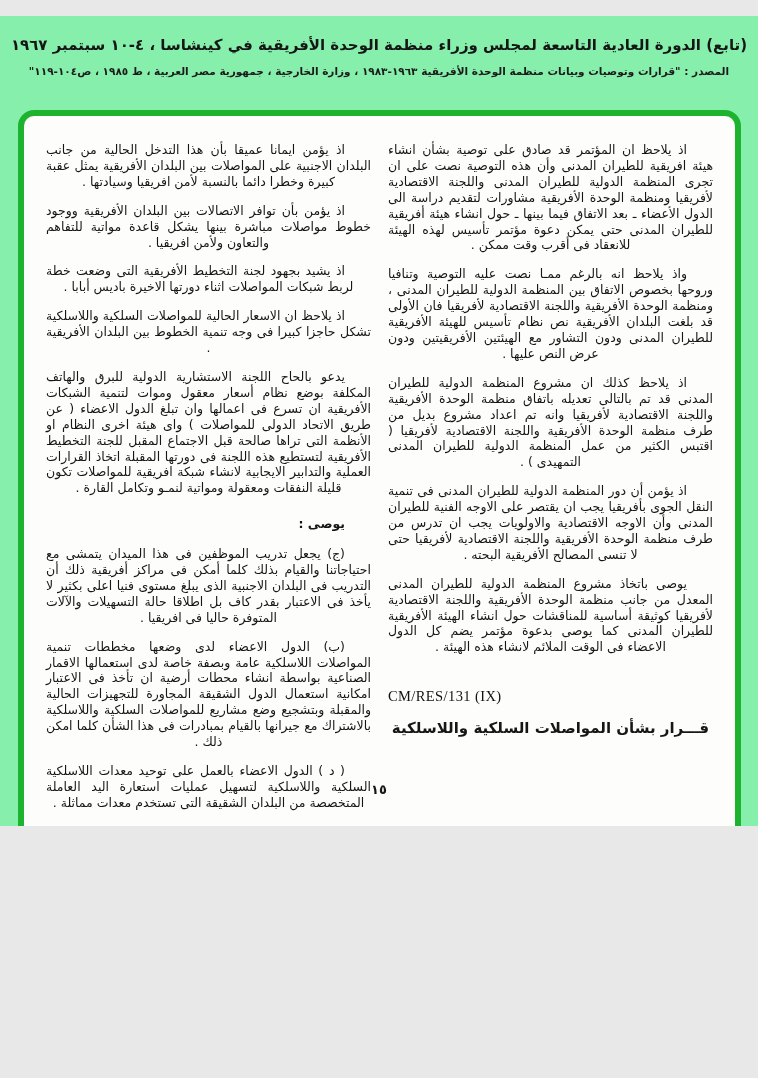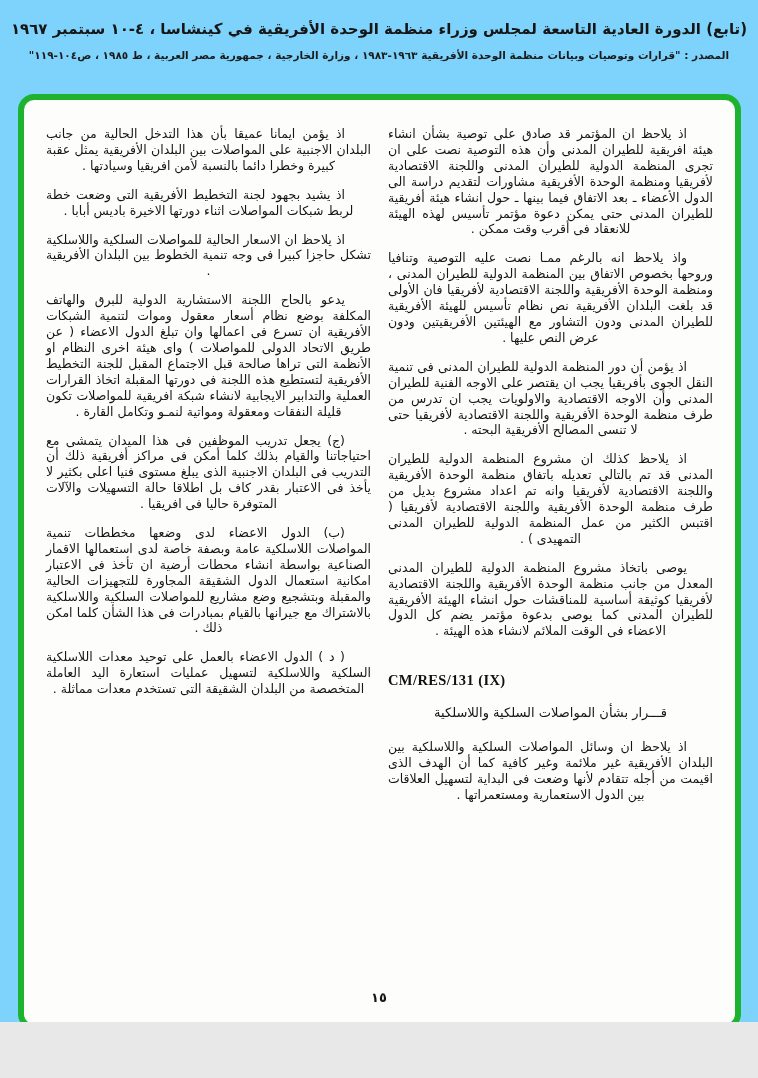--- a/index.html
+++ b/index.html
@@ -1,22 +1,22 @@
 <!DOCTYPE html>
 <html lang="ar"><head>
 <meta charset="utf-8">
 <style>
   * { margin: 0; padding: 0; box-sizing: border-box; }
   html, body { background: #e8e8e8; }
   .page {
     position: relative;
     width: 758px;
-    height: 1022px;
-    margin: 0 auto;
-    background: #7dd3fc;
+    height: 810px;
+    margin: 16px auto;
+    background: #86efac;
     font-family: "DejaVu Sans", sans-serif;
     color: #161616;
     overflow: hidden;
   }
   
   .header {
     direction: rtl;
     text-align: center;
     padding-top: 20px;
   }
@@ -75,34 +75,33 @@
   .block-ref {
     direction: ltr;
     text-align: center;
     text-align-last: left;
     text-indent: 0;
     font-family: "Liberation Serif", serif;
     font-size: 14.5px;
     letter-spacing: 0.4px;
     margin: 34px 0 16px 0;
     color: #111;
-    font-weight: bold;
   }
   .block-heading {
-    font-weight: normal;
+    font-weight: bold;
     text-indent: 0;
     text-align: center;
     text-align-last: center;
-    font-size: 13px;
+    font-size: 15px;
     margin: 4px 0 18px 0;
   }
   
   .footer {
     position: absolute;
-    bottom: 16px;
+    bottom: 28px;
     left: 0;
     width: 100%;
     text-align: center;
   }
   .page-number {
     font-size: 13px;
     font-weight: bold;
     direction: rtl;
   }
 </style>
@@ -114,32 +113,33 @@
   <header class="header">
     <div class="doc-title">(تابع) الدورة العادية التاسعة لمجلس وزراء منظمة الوحدة الأفريقية في كينشاسا ، ٤-١٠ سبتمبر ١٩٦٧</div>
     <div class="doc-source">المصدر : "قرارات وتوصيات وبيانات منظمة الوحدة الأفريقية ١٩٦٣-١٩٨٣ ، وزارة الخارجية ، جمهورية مصر العربية ، ط ١٩٨٥ ، ص١٠٤-١١٩"</div>
   </header>
 
   <div class="green-box">
     <div class="cols">
       <section class="col col-right">
           <p class="block block-para">اذ يلاحظ ان المؤتمر قد صادق على توصية بشأن انشاء هيئة افريقية للطيران المدنى وأن هذه التوصية نصت على ان تجرى المنظمة الدولية للطيران المدنى واللجنة الاقتصادية لأفريقيا ومنظمة الوحدة الأفريقية مشاورات لتقديم دراسة الى الدول الأعضاء ـ بعد الاتفاق فيما بينها ـ حول انشاء هيئة أفريقية للطيران المدنى حتى يمكن دعوة مؤتمر تأسيس لهذه الهيئة للانعقاد فى أقرب وقت ممكن .</p>
           <p class="block block-para">واذ يلاحظ انه بالرغم ممـا نصت عليه التوصية وتنافيا وروحها بخصوص الاتفاق بين المنظمة الدولية للطيران المدنى ، ومنظمة الوحدة الأفريقية واللجنة الاقتصادية لأفريقيا فان الأولى قد بلغت البلدان الأفريقية نص نظام تأسيس للهيئة الأفريقية للطيران المدنى ودون التشاور مع الهيئتين الأفريقيتين ودون عرض النص عليها .</p>
+          <p class="block block-para">اذ يلاحظ كذلك ان مشروع المنظمة الدولية للطيران المدنى قد تم بالتالى تعديله باتفاق منظمة الوحدة الأفريقية واللجنة الاقتصادية لأفريقيا وانه تم اعداد مشروع بديل من طرف منظمة الوحدة الأفريقية واللجنة الاقتصادية لأفريقيا ( اقتبس الكثير من عمل المنظمة الدولية للطيران المدنى التمهيدى ) .</p>
           <p class="block block-para">اذ يؤمن أن دور المنظمة الدولية للطيران المدنى فى تنمية النقل الجوى بأفريقيا يجب ان يقتصر على الاوجه الفنية للطيران المدنى وأن الاوجه الاقتصادية والاولويات يجب ان تدرس من طرف منظمة الوحدة الأفريقية واللجنة الاقتصادية لأفريقيا حتى لا تنسى المصالح الأفريقية البحته .</p>
-          <p class="block block-para">اذ يلاحظ كذلك ان مشروع المنظمة الدولية للطيران المدنى قد تم بالتالى تعديله باتفاق منظمة الوحدة الأفريقية واللجنة الاقتصادية لأفريقيا وانه تم اعداد مشروع بديل من طرف منظمة الوحدة الأفريقية واللجنة الاقتصادية لأفريقيا ( اقتبس الكثير من عمل المنظمة الدولية للطيران المدنى التمهيدى ) .</p>
           <p class="block block-para">يوصى باتخاذ مشروع المنظمة الدولية للطيران المدنى المعدل من جانب منظمة الوحدة الأفريقية واللجنة الاقتصادية لأفريقيا كوثيقة أساسية للمناقشات حول انشاء الهيئة الأفريقية للطيران المدنى كما يوصى بدعوة مؤتمر يضم كل الدول الاعضاء فى الوقت الملائم لانشاء هذه الهيئة .</p>
           <p class="block block-ref">CM/RES/131 (IX)</p>
           <p class="block block-heading">قـــرار بشأن المواصلات السلكية واللاسلكية</p>
-          <p class="block block-para">اذ يلاحظ ان وسائل المواصلات السلكية واللاسلكية بين البلدان الأفريقية غير ملائمة وغير كافية كما أن الهدف الذى اقيمت من أجله تتقادم لأنها وضعت فى البداية لتسهيل العلاقات بين الدول الاستعمارية ومستعمراتها .</p>
         </section>
       <section class="col col-left">
           <p class="block block-para">اذ يؤمن ايمانا عميقا بأن هذا التدخل الحالية من جانب البلدان الاجنبية على المواصلات بين البلدان الأفريقية يمثل عقبة كبيرة وخطرا دائما بالنسبة لأمن افريقيا وسيادتها .</p>
+          <p class="block block-para">اذ يؤمن بأن توافر الاتصالات بين البلدان الأفريقية ووجود خطوط مواصلات مباشرة بينها يشكل قاعدة مواتية للتفاهم والتعاون ولأمن افريقيا .</p>
           <p class="block block-para">اذ يشيد بجهود لجنة التخطيط الأفريقية التى وضعت خطة لربط شبكات المواصلات اثناء دورتها الاخيرة باديس أبابا .</p>
           <p class="block block-para">اذ يلاحظ ان الاسعار الحالية للمواصلات السلكية واللاسلكية تشكل حاجزا كبيرا فى وجه تنمية الخطوط بين البلدان الأفريقية .</p>
           <p class="block block-para">يدعو بالحاح اللجنة الاستشارية الدولية للبرق والهاتف المكلفة بوضع نظام أسعار معقول وموات لتنمية الشبكات الأفريقية ان تسرع فى اعمالها وان تبلغ الدول الاعضاء ( عن طريق الاتحاد الدولى للمواصلات ) واى هيئة اخرى النظام او الأنظمة التى تراها صالحة قبل الاجتماع المقبل للجنة التخطيط الأفريقية لتستطيع هذه اللجنة فى دورتها المقبلة اتخاذ القرارات العملية والتدابير الايجابية لانشاء شبكة افريقية للمواصلات تكون قليلة النفقات ومعقولة ومواتية لنمـو وتكامل القارة .</p>
+          <p class="block block-label">يوصى :</p>
           <p class="block block-para">(ج) يجعل تدريب الموظفين فى هذا الميدان يتمشى مع احتياجاتنا والقيام بذلك كلما أمكن فى مراكز أفريقية ذلك أن التدريب فى البلدان الاجنبية الذى يبلغ مستوى فنيا اعلى بكثير لا يأخذ فى الاعتبار بقدر كاف بل اطلاقا حالة التسهيلات والآلات المتوفرة حاليا فى افريقيا .</p>
           <p class="block block-para">(ب) الدول الاعضاء لدى وضعها مخططات تنمية المواصلات اللاسلكية عامة وبصفة خاصة لدى استعمالها الاقمار الصناعية بواسطة انشاء محطات أرضية ان تأخذ فى الاعتبار امكانية استعمال الدول الشقيقة المجاورة للتجهيزات الحالية والمقبلة وبتشجيع وضع مشاريع للمواصلات السلكية واللاسلكية بالاشتراك مع جيرانها بالقيام بمبادرات فى هذا الشأن كلما امكن ذلك .</p>
           <p class="block block-para">( د ) الدول الاعضاء بالعمل على توحيد معدات اللاسلكية السلكية واللاسلكية لتسهيل عمليات استعارة اليد العاملة المتخصصة من البلدان الشقيقة التى تستخدم معدات مماثلة .</p>
         </section>
     </div>
   </div>
 
   <footer class="footer">
     <span class="page-number">١٥</span>
   </footer>

